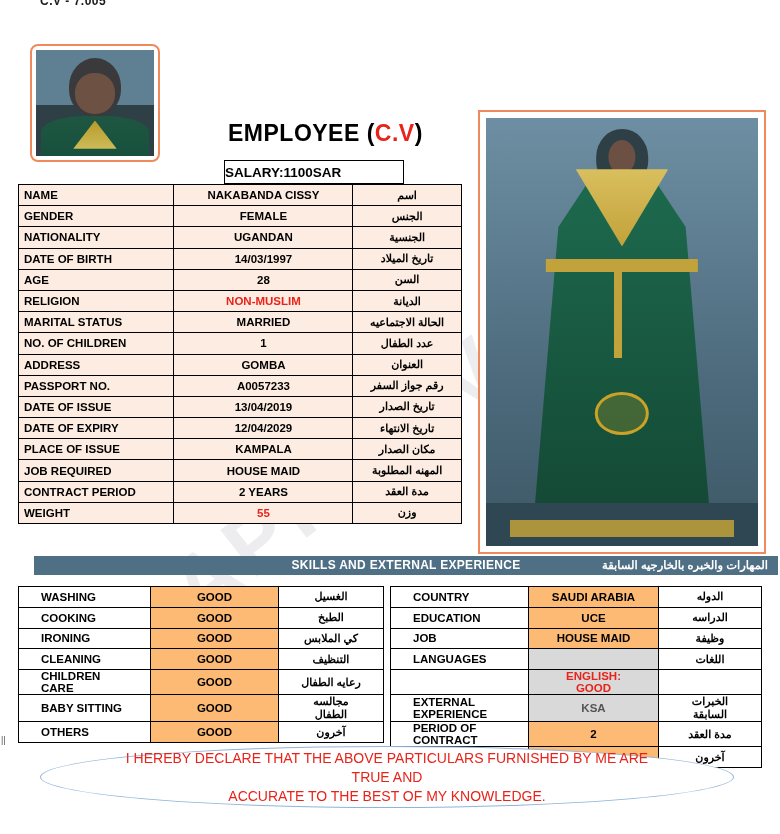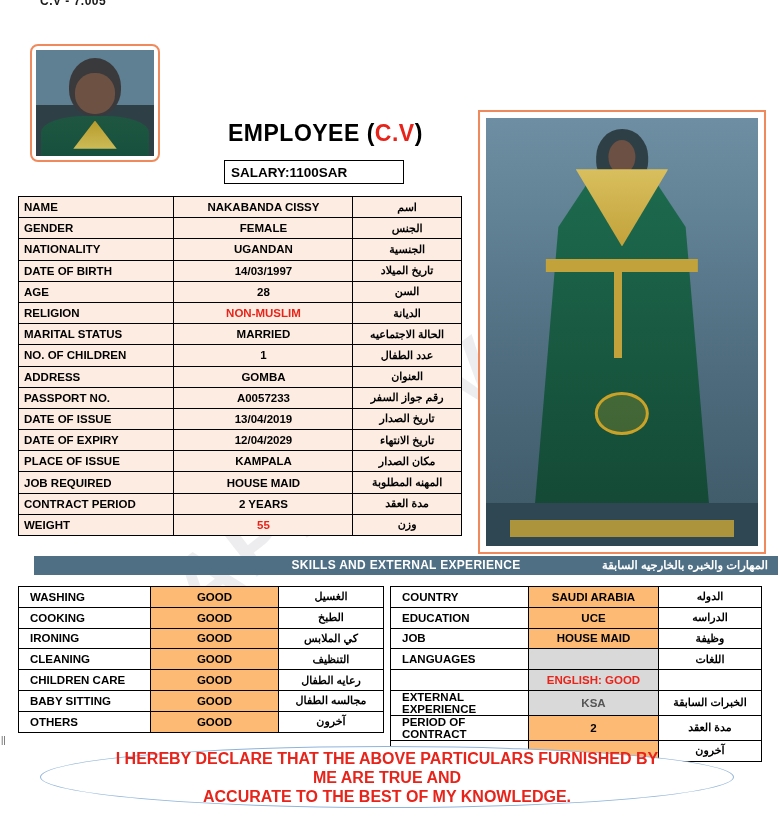--- a/index.html
+++ b/index.html
@@ -194,30 +194,29 @@
 
   .salary-box {
     position: absolute;
     left: 224px; top: 160px;
     width: 180px; height: 24px;
     border: 1.5px solid #000;
     font-size: 13.5px;
     font-weight: bold;
     display: flex;
     align-items: center;
-    padding-left: 6px;
     background: #fff;
     z-index: 2;
   }
 
   
   table { border-collapse: collapse; }
   .info-table {
     position: absolute;
-    left: 18px; top: 196px;
+    left: 18px; top: 184px;
     width: 444px;
     z-index: 2;
     background: #1d4ed8;
   }
   .info-table td {
     border: 1px solid #000;
     height: 21.2px;
     font-size: 11.5px;
     padding: 0 5px;
     background: #fdece1;
@@ -277,21 +276,21 @@
     position: absolute;
     left: 390px; top: 586px;
     width: 372px;
     z-index: 2;
   }
   .skills-left td, .skills-right td {
     border: 1px solid #000;
     height: 20.8px;
     font-size: 11.5px;
     font-weight: bold;
-    padding: 0 11px;
+    padding: 0 22px;
     background: #fff;
   }
   .skills-left td.k, .skills-right td.k { width: 132px; }
   .skills-left td.v, .skills-right td.v {
     width: 128px;
     text-align: center;
     background: #fdba74;
   }
   .skills-left td.a, .skills-right td.a {
     text-align: center;
@@ -314,22 +313,22 @@
     background: #fff;
     z-index: 2;
     display: flex;
     align-items: center;
     justify-content: center;
     text-align: center;
   }
   .declaration span {
     display: block;
     width: 560px;
-    font-size: 16px;
-    font-weight: bold;
+    font-size: 14px;
+    font-weight: normal;
     color: #e8231a;
     line-height: 19px;
   }
 </style>
 </head>
 <body>
 
 <div class="page">
 
   <div class="top-strip">C.V - 7.005</div>

